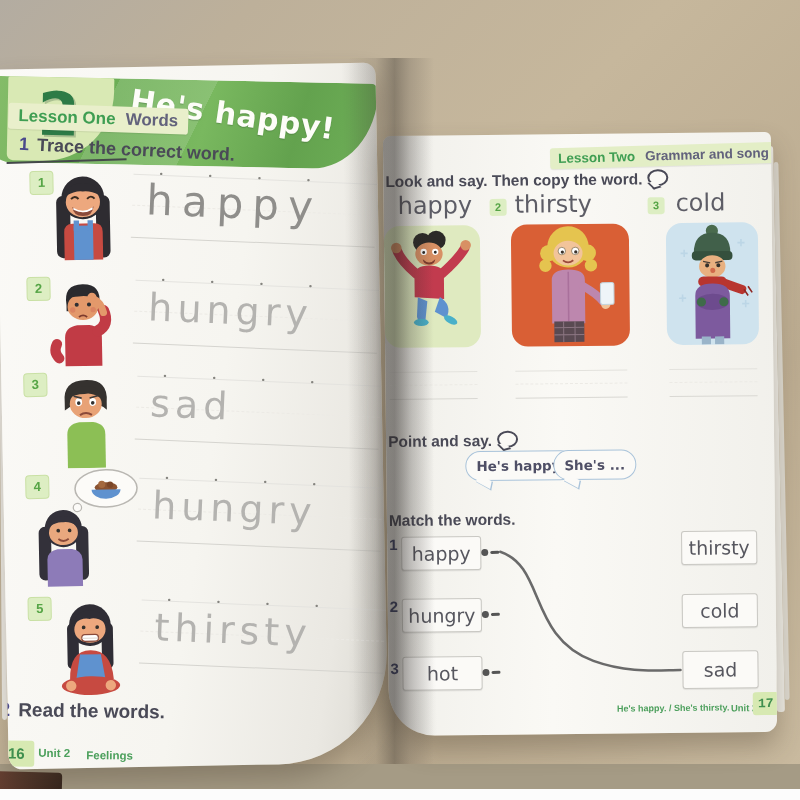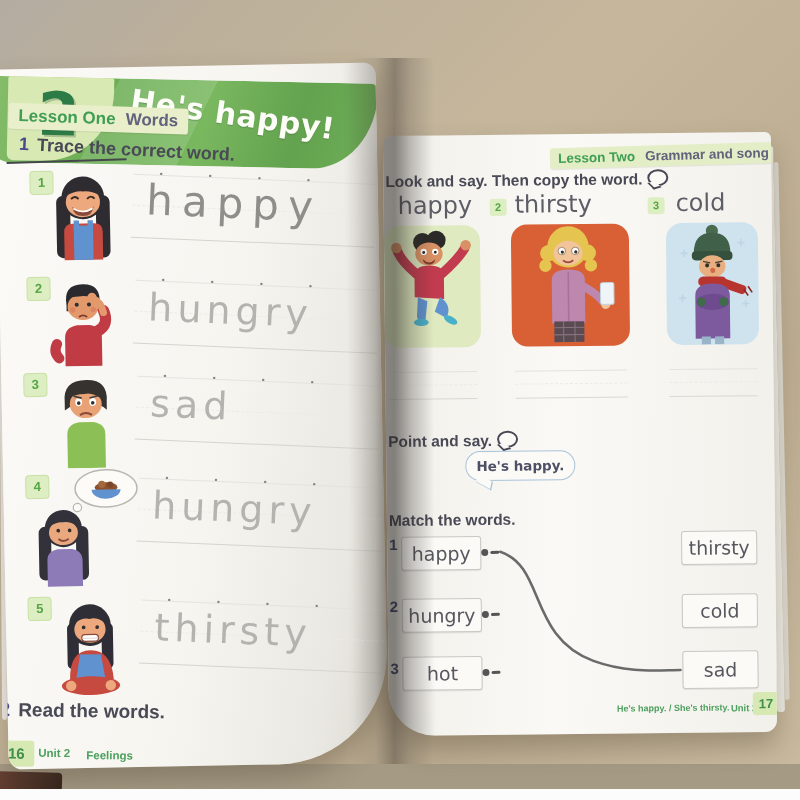--- a/index.html
+++ b/index.html
@@ -109,21 +109,21 @@
   .mbl1{top:401px;} .mbl2{top:463px;} .mbl3{top:521px;}
   .mbr1{top:398px;} .mbr2{top:461px;} .mbr3{top:518px;height:36px;line-height:36px;}
   .connector-dot{position:absolute;left:94px;width:7px;height:7px;border-radius:50%;background:#555;}
   .cd1{top:414px;} .cd2{top:476px;} .cd3{top:534px;}
   .connector-dash{position:absolute;left:103px;width:9px;height:3px;background:#555;border-radius:2px;}
   .cs1{top:416px;} .cs2{top:478px;} .cs3{top:536px;}
   .match-line{position:absolute;left:0;top:0;width:388px;height:600px;pointer-events:none;}
   .right-footer{position:absolute;top:566px;width:388px;font-weight:800;}
   .right-footer .ref{position:absolute;left:228px;top:4px;color:#4c9f5c;font-size:9px;white-space:nowrap;}
   .right-footer .unit{position:absolute;left:342px;top:4px;color:#4c9f5c;font-size:9.5px;white-space:nowrap;}
-  .pagenum-right{left:364px;top:-6px;width:26px;height:23px;font-size:13px;line-height:23px;}
+  .pagenum-right{left:364px;top:-6px;width:26px;height:23px;font-size:13px;line-height:23px;font-family:Liberation Mono, monospace;}
 </style>
 </head>
 <body>
 
 <div class="scene">
   <div class="table-lower"></div>
   <div class="dark-corner"></div>
   <div class="edge l1"></div>
   <div class="edge l2"></div>
   <div class="edge r1"></div>
@@ -367,20 +367,21 @@
 
     <div class="guide g1"></div>
     <div class="guide g2"></div>
     <div class="guide g3"></div>
 
     <div class="exercise-line ex2-right">
       <span>Point and say.</span><span class="bubble-icon"></span>
     </div>
 
     <div class="speech-bubble sb1">He's happy.</div>
+    <div class="speech-bubble sb2">She's ...</div>
 
     <div class="exercise-line ex3-right">
       <span>Match the words.</span>
     </div>
 
     <span class="match-num mn1">1</span>
     <span class="match-num mn2">2</span>
     <span class="match-num mn3">3</span>
 
     <div class="match-box mb-l mbl1">happy</div>

